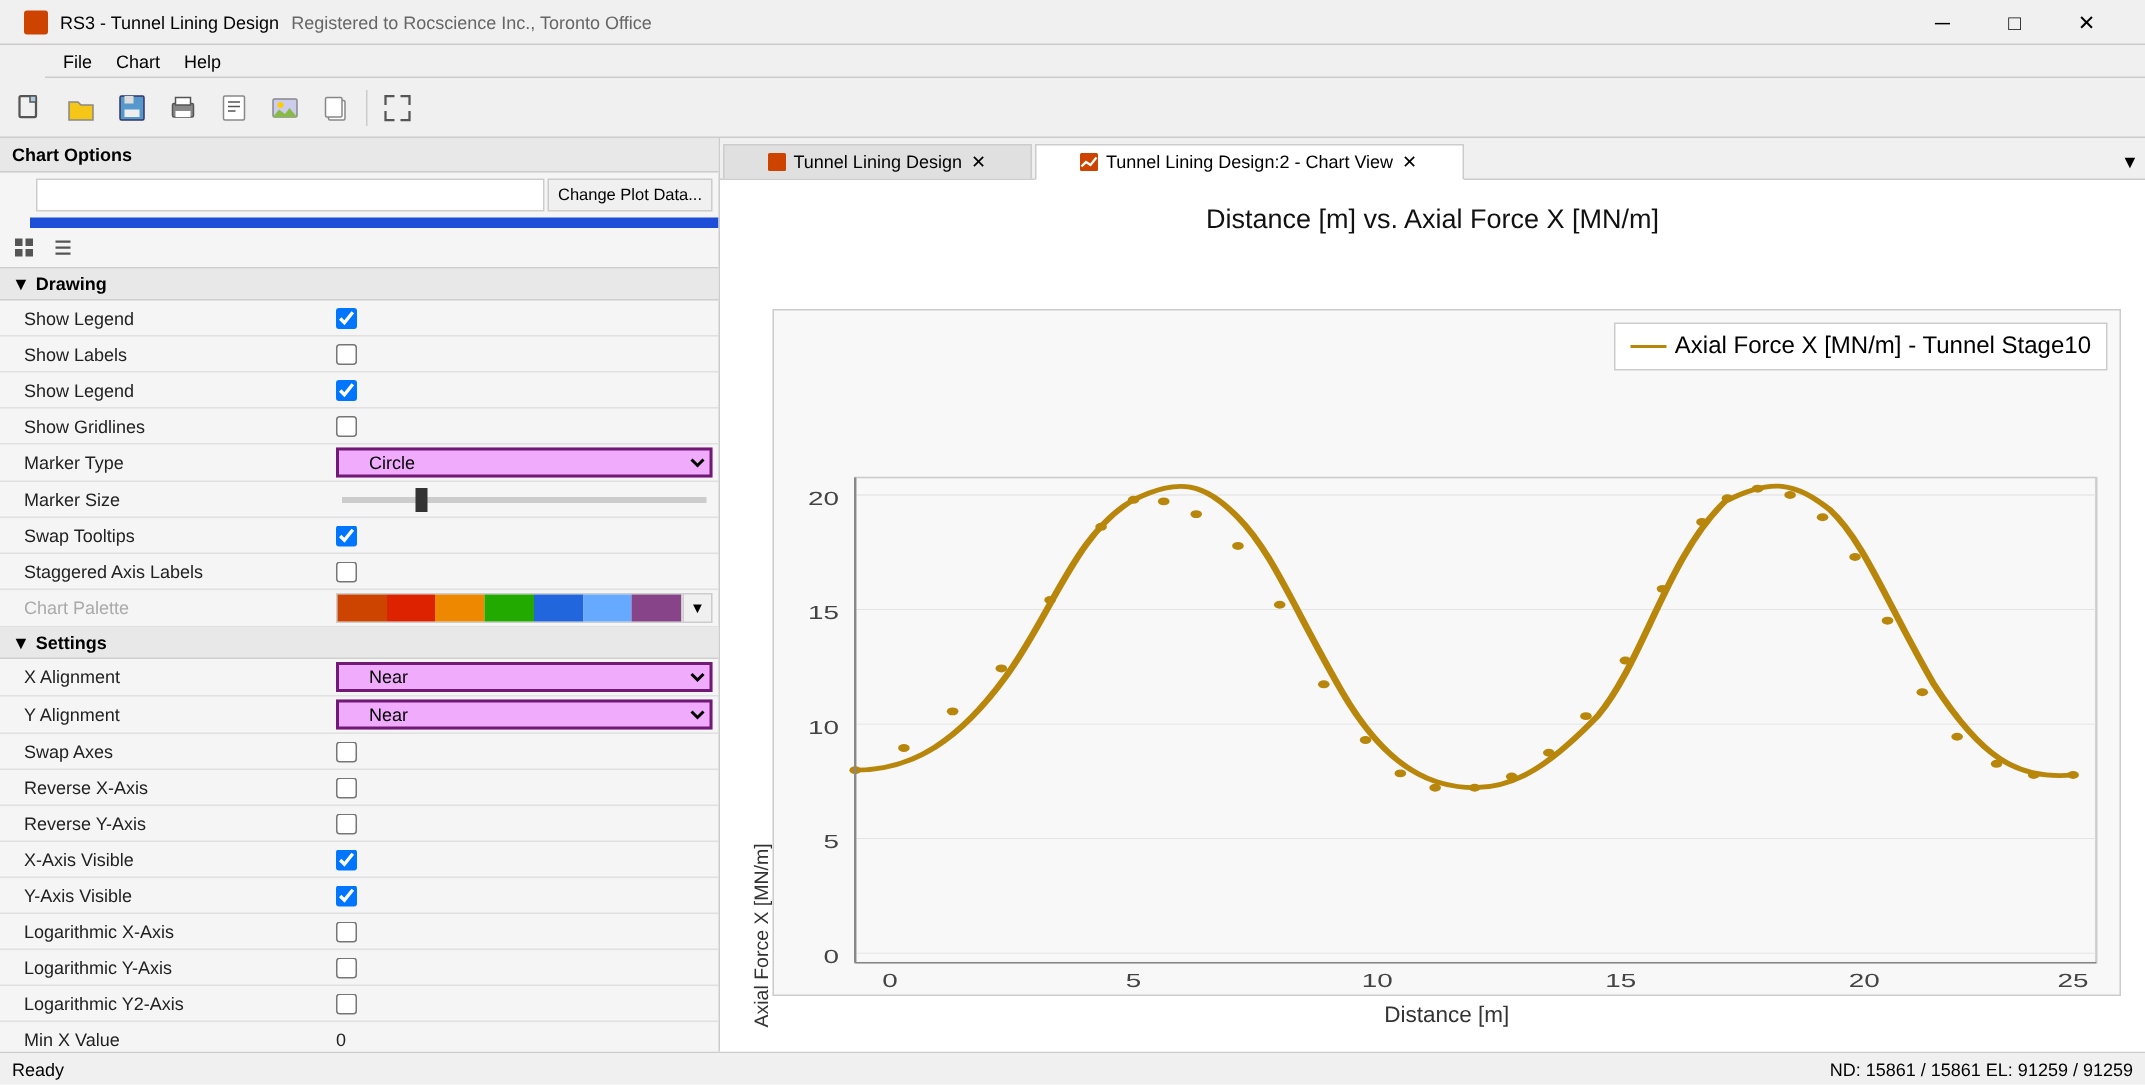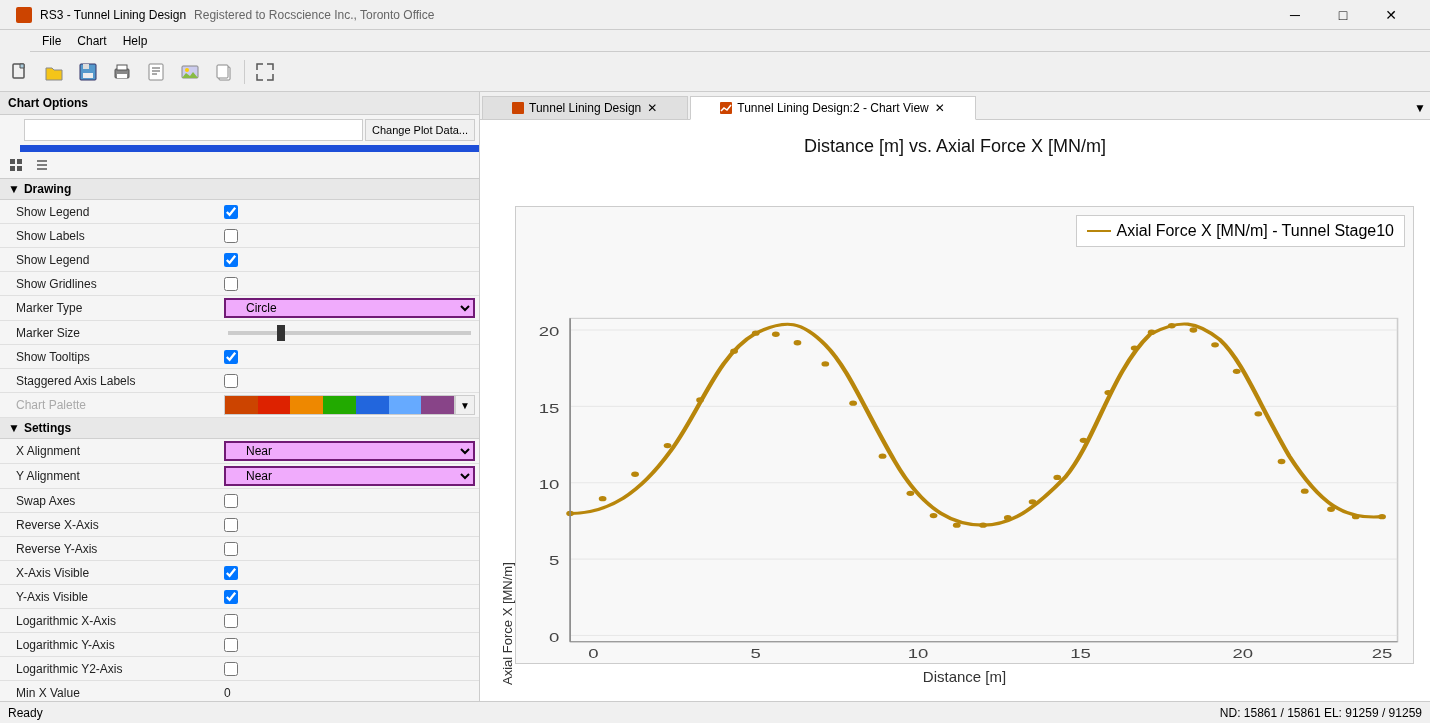--- a/index.html
+++ b/index.html
@@ -498,21 +498,21 @@
         <span class="option-label">Marker Size</span>
         <div class="option-value">
           <div class="option-slider-container">
             <div class="option-slider">
               <div class="option-slider-thumb"></div>
             </div>
           </div>
         </div>
       </div>
       <div class="option-row">
-        <span class="option-label">Show Tooltips</span>
+        <span class="option-label">Swap Tooltips</span>
         <div class="option-value">
           <input type="checkbox" class="option-checkbox" checked="" style="">
         </div>
       </div>
       <div class="option-row">
         <span class="option-label">Staggered Axis Labels</span>
         <div class="option-value">
           <input type="checkbox" class="option-checkbox" style="">
         </div>
       </div>

